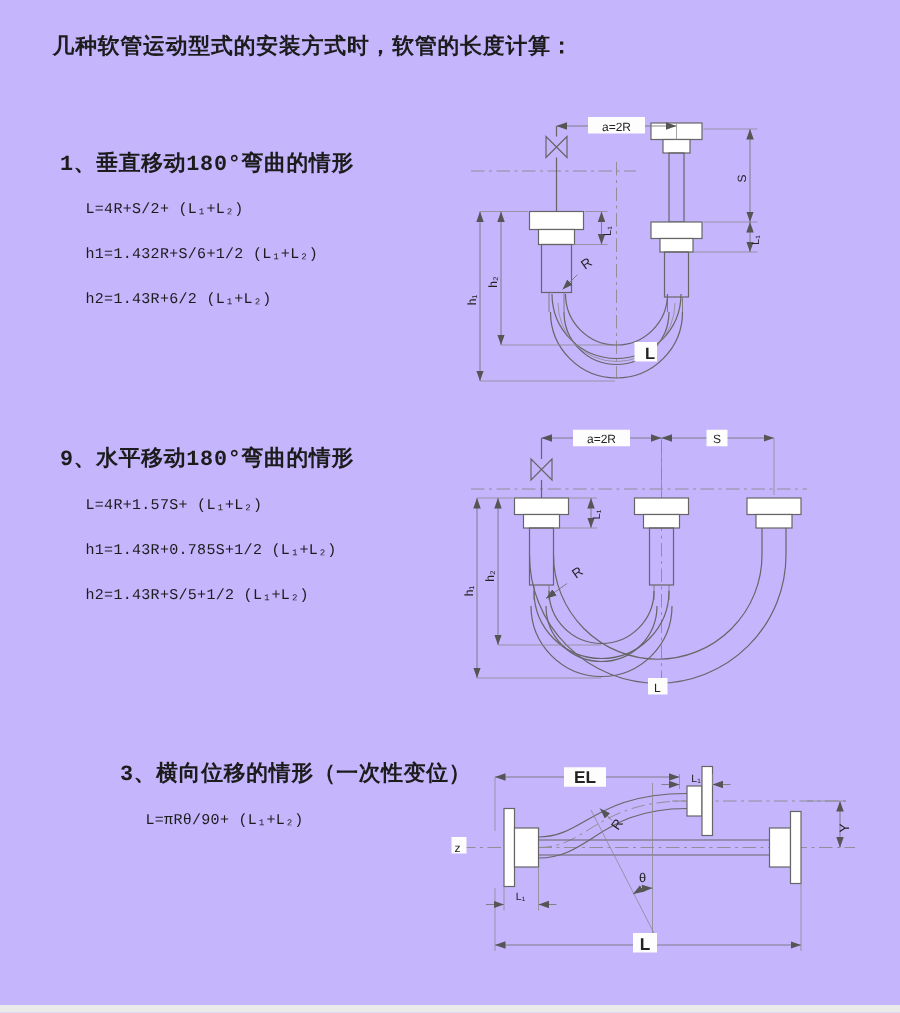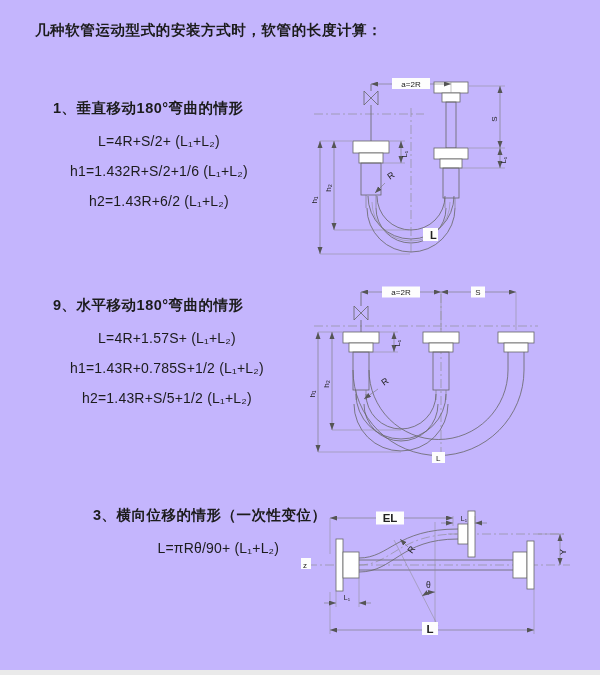--- a/index.html
+++ b/index.html
@@ -1,24 +1,24 @@
 <!DOCTYPE html>
 <html><head>
 <meta charset="utf-8">
 <style>
   html,body{margin:0;padding:0;}
   body{width:600px;height:675px;background:#ffffff;position:relative;overflow:hidden;
        font-family:"Liberation Sans","DejaVu Sans",sans-serif;color:#1c1c1c;}
   .page{position:absolute;inset:0;background:#c4b5fd;}
   .title{position:absolute;left:35px;top:21px;font-size:14.5px;font-weight:600;letter-spacing:.6px;white-space:nowrap;}
-  .sec{position:absolute;left:53px;}
+  .sec{position:absolute;left:40px;font-family:Liberation Mono, monospace;}
   .sec1{top:99px;} .sec2{top:296px;} .sec3{top:506px;margin-left:40px;}
   .sec-heading{font-size:14.5px;font-weight:600;letter-spacing:.5px;white-space:nowrap;}
   .formulas{margin:8px 0 0 17px;}
-  .formula{font-size:14px;font-weight:500;line-height:30px;letter-spacing:.2px;white-space:nowrap;text-align:center;}
+  .formula{font-size:10px;font-weight:500;line-height:30px;letter-spacing:.2px;white-space:nowrap;}
   svg.diag{position:absolute;}
   .d1{left:306px;top:66px;}
   .d2{left:306px;top:282px;}
   .d3{left:298px;top:502px;}
   svg text{fill:#222;font-family:"Liberation Sans","DejaVu Sans",sans-serif;}
   .geo{stroke:#666;stroke-width:.8;fill:none;}
   .geow{stroke:#666;stroke-width:.8;fill:#fff;}
   .dim{stroke:#777;stroke-width:.6;fill:none;}
   .ext{stroke:#888;stroke-width:.5;fill:none;}
   .cl{stroke:#8a8a8a;stroke-width:.6;fill:none;stroke-dasharray:9 3 2 3;}
@@ -30,21 +30,21 @@
 <body>
 
 <div class="page">
 
   <div class="title">几种软管运动型式的安装方式时，软管的长度计算：</div>
 
   <section class="sec sec1">
     <div class="sec-heading">1、垂直移动180°弯曲的情形</div>
     <div class="formulas">
       <div class="formula">L=4R+S/2+ (L₁+L₂)</div>
-      <div class="formula">h1=1.432R+S/2+1/6 (L₁+L₂)</div>
+      <div class="formula">h1=1.432R+S/6+1/2 (L₁+L₂)</div>
       <div class="formula">h2=1.43R+6/2 (L₁+L₂)</div>
     </div>
   </section>
 
   <section class="sec sec2">
     <div class="sec-heading">9、水平移动180°弯曲的情形</div>
     <div class="formulas">
       <div class="formula">L=4R+1.57S+ (L₁+L₂)</div>
       <div class="formula">h1=1.43R+0.785S+1/2 (L₁+L₂)</div>
       <div class="formula">h2=1.43R+S/5+1/2 (L₁+L₂)</div>

